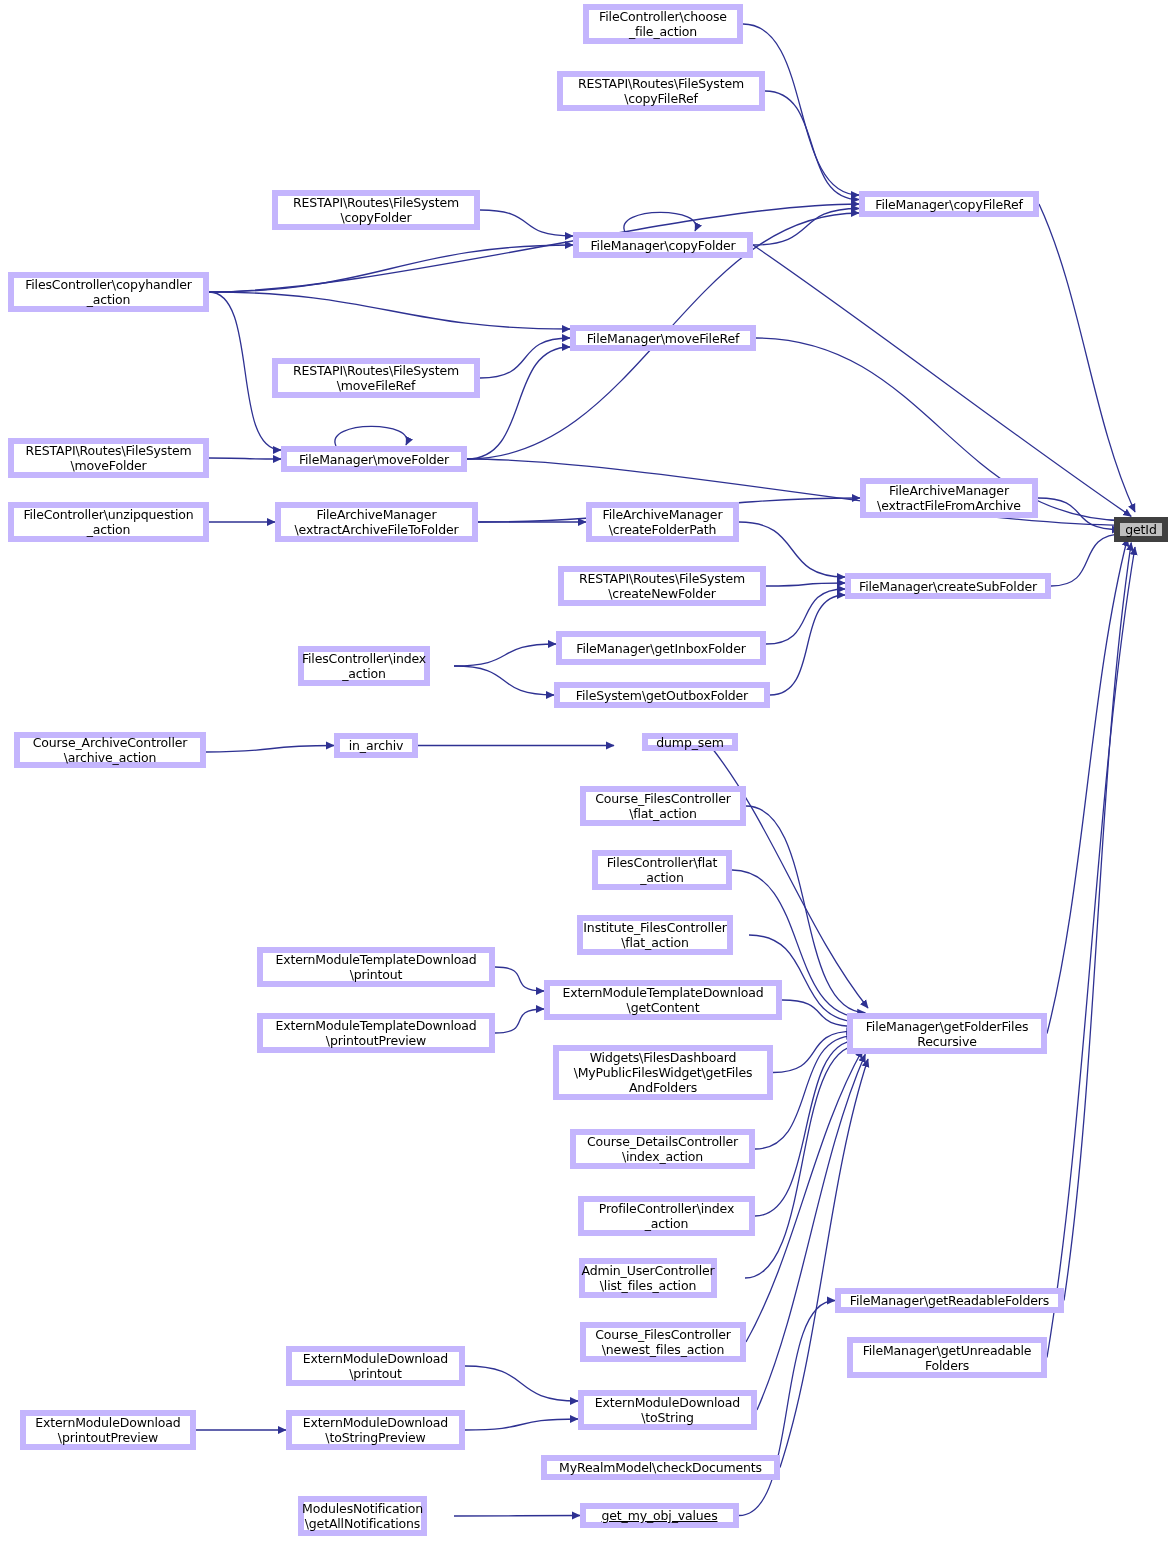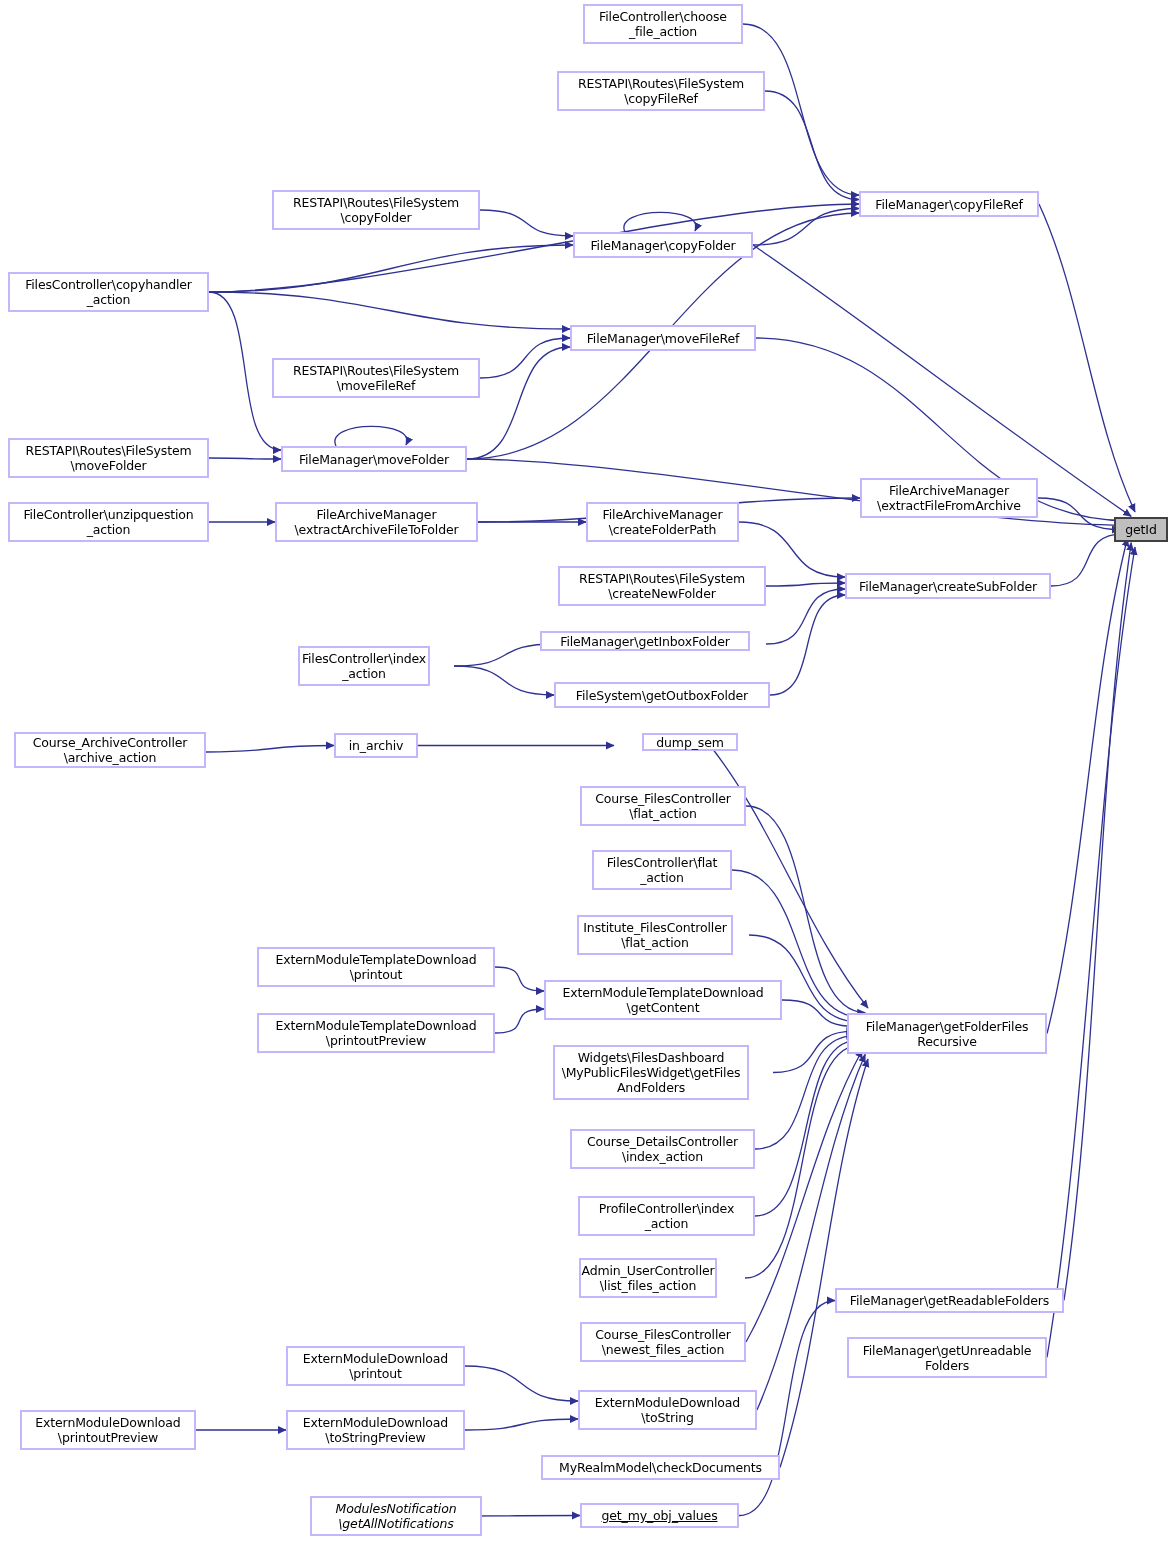--- a/index.html
+++ b/index.html
@@ -18,21 +18,21 @@
   #edges {
     position: absolute;
     left: 0; top: 0;
     width: 1173px;
     height: 1544px;
     pointer-events: none;
   }
   .node {
     position: absolute;
     box-sizing: border-box;
-    border: 2px solid #c4b5fd;
+    border: 6px solid #c4b5fd;
     background: #ffffff;
     color: #000000;
     font-size: 12.5px;
     line-height: 15px;
     display: flex;
     align-items: center;
     justify-content: center;
     text-align: center;
     white-space: pre;
     letter-spacing: -0.15px;
@@ -130,21 +130,21 @@
       <div class="node" style="left: 275px; top: 502px; width: 203px; height: 40px;">FileArchiveManager
 \extractArchiveFileToFolder</div>
       <div class="node" style="left: 586px; top: 502px; width: 153px; height: 40px;">FileArchiveManager
 \createFolderPath</div>
       <div class="node" style="left: 860px; top: 478px; width: 178px; height: 40px;">FileArchiveManager
 \extractFileFromArchive</div>
       <div class="node focus" style="left: 1114px; top: 517px; width: 54px; height: 25px;">getId</div>
       <div class="node" style="left: 558px; top: 566px; width: 208px; height: 40px;">RESTAPI\Routes\FileSystem
 \createNewFolder</div>
       <div class="node" style="left: 845px; top: 573px; width: 206px; height: 26px;">FileManager\createSubFolder</div>
-      <div class="node" style="left: 540px; top: 631px; width: 210px; height: 20px;">FileManager\getInboxFolder</div>
+      <div class="node" style="left: 556px; top: 631px; width: 210px; height: 34px;">FileManager\getInboxFolder</div>
       <div class="node" style="left: 298px; top: 646px; width: 132px; height: 40px;">FilesController\index
 _action</div>
       <div class="node" style="left: 554px; top: 682px; width: 216px; height: 26px;">FileSystem\getOutboxFolder</div>
       <div class="node" style="left: 14px; top: 732px; width: 192px; height: 36px;">Course_ArchiveController
 \archive_action</div>
       <div class="node" style="left: 334px; top: 733px; width: 84px; height: 25px;">in_archiv</div>
       <div class="node" style="left: 614px; top: 733px; width: 96px; height: 18px; margin-left: 28px;">dump_sem</div>
       <div class="node" style="left: 580px; top: 786px; width: 166px; height: 40px;">Course_FilesController
 \flat_action</div>
       <div class="node" style="left: 592px; top: 850px; width: 140px; height: 40px;">FilesController\flat
@@ -152,21 +152,21 @@
       <div class="node" style="left: 577px; top: 915px; width: 156px; height: 40px;">Institute_FilesController
 \flat_action</div>
       <div class="node" style="left: 257px; top: 947px; width: 238px; height: 40px;">ExternModuleTemplateDownload
 \printout</div>
       <div class="node" style="left: 544px; top: 980px; width: 238px; height: 40px;">ExternModuleTemplateDownload
 \getContent</div>
       <div class="node" style="left: 847px; top: 1013px; width: 200px; height: 41px;">FileManager\getFolderFiles
 Recursive</div>
       <div class="node" style="left: 257px; top: 1013px; width: 238px; height: 40px;">ExternModuleTemplateDownload
 \printoutPreview</div>
-      <div class="node" style="left: 553px; top: 1045px; width: 196px; height: 55px;">Widgets\FilesDashboard
+      <div class="node" style="left: 553px; top: 1045px; width: 220px; height: 55px;">Widgets\FilesDashboard
 \MyPublicFilesWidget\getFiles
 AndFolders</div>
       <div class="node" style="left: 570px; top: 1129px; width: 185px; height: 40px; text-align: center;">Course_DetailsController
 \index_action</div>
       <div class="node" style="left: 578px; top: 1196px; width: 177px; height: 40px;">ProfileController\index
 _action</div>
       <div class="node" style="left: 579px; top: 1258px; width: 138px; height: 40px;">Admin_UserController
 \list_files_action</div>
       <div class="node" style="left: 835px; top: 1288px; width: 229px; height: 25px;">FileManager\getReadableFolders</div>
       <div class="node" style="left: 580px; top: 1322px; width: 166px; height: 40px;">Course_FilesController
@@ -175,17 +175,17 @@
 Folders</div>
       <div class="node" style="left: 286px; top: 1346px; width: 179px; height: 40px;">ExternModuleDownload
 \printout</div>
       <div class="node" style="left: 578px; top: 1390px; width: 179px; height: 40px;">ExternModuleDownload
 \toString</div>
       <div class="node" style="left: 20px; top: 1410px; width: 176px; height: 40px;">ExternModuleDownload
 \printoutPreview</div>
       <div class="node" style="left: 286px; top: 1410px; width: 179px; height: 40px;">ExternModuleDownload
 \toStringPreview</div>
       <div class="node" style="left: 541px; top: 1455px; width: 239px; height: 25px;">MyRealmModel\checkDocuments</div>
-      <div class="node" style="left: 310px; top: 1496px; width: 172px; height: 40px; font-style: italic;">ModulesNotification
+      <div class="node" style="left: 298px; top: 1496px; width: 129px; height: 40px;">ModulesNotification
 \getAllNotifications</div>
       <div class="node" style="left: 580px; top: 1503px; width: 159px; height: 25px; text-decoration: underline;">get_my_obj_values</div>
     </div>
 </div>
 
 </body></html>

